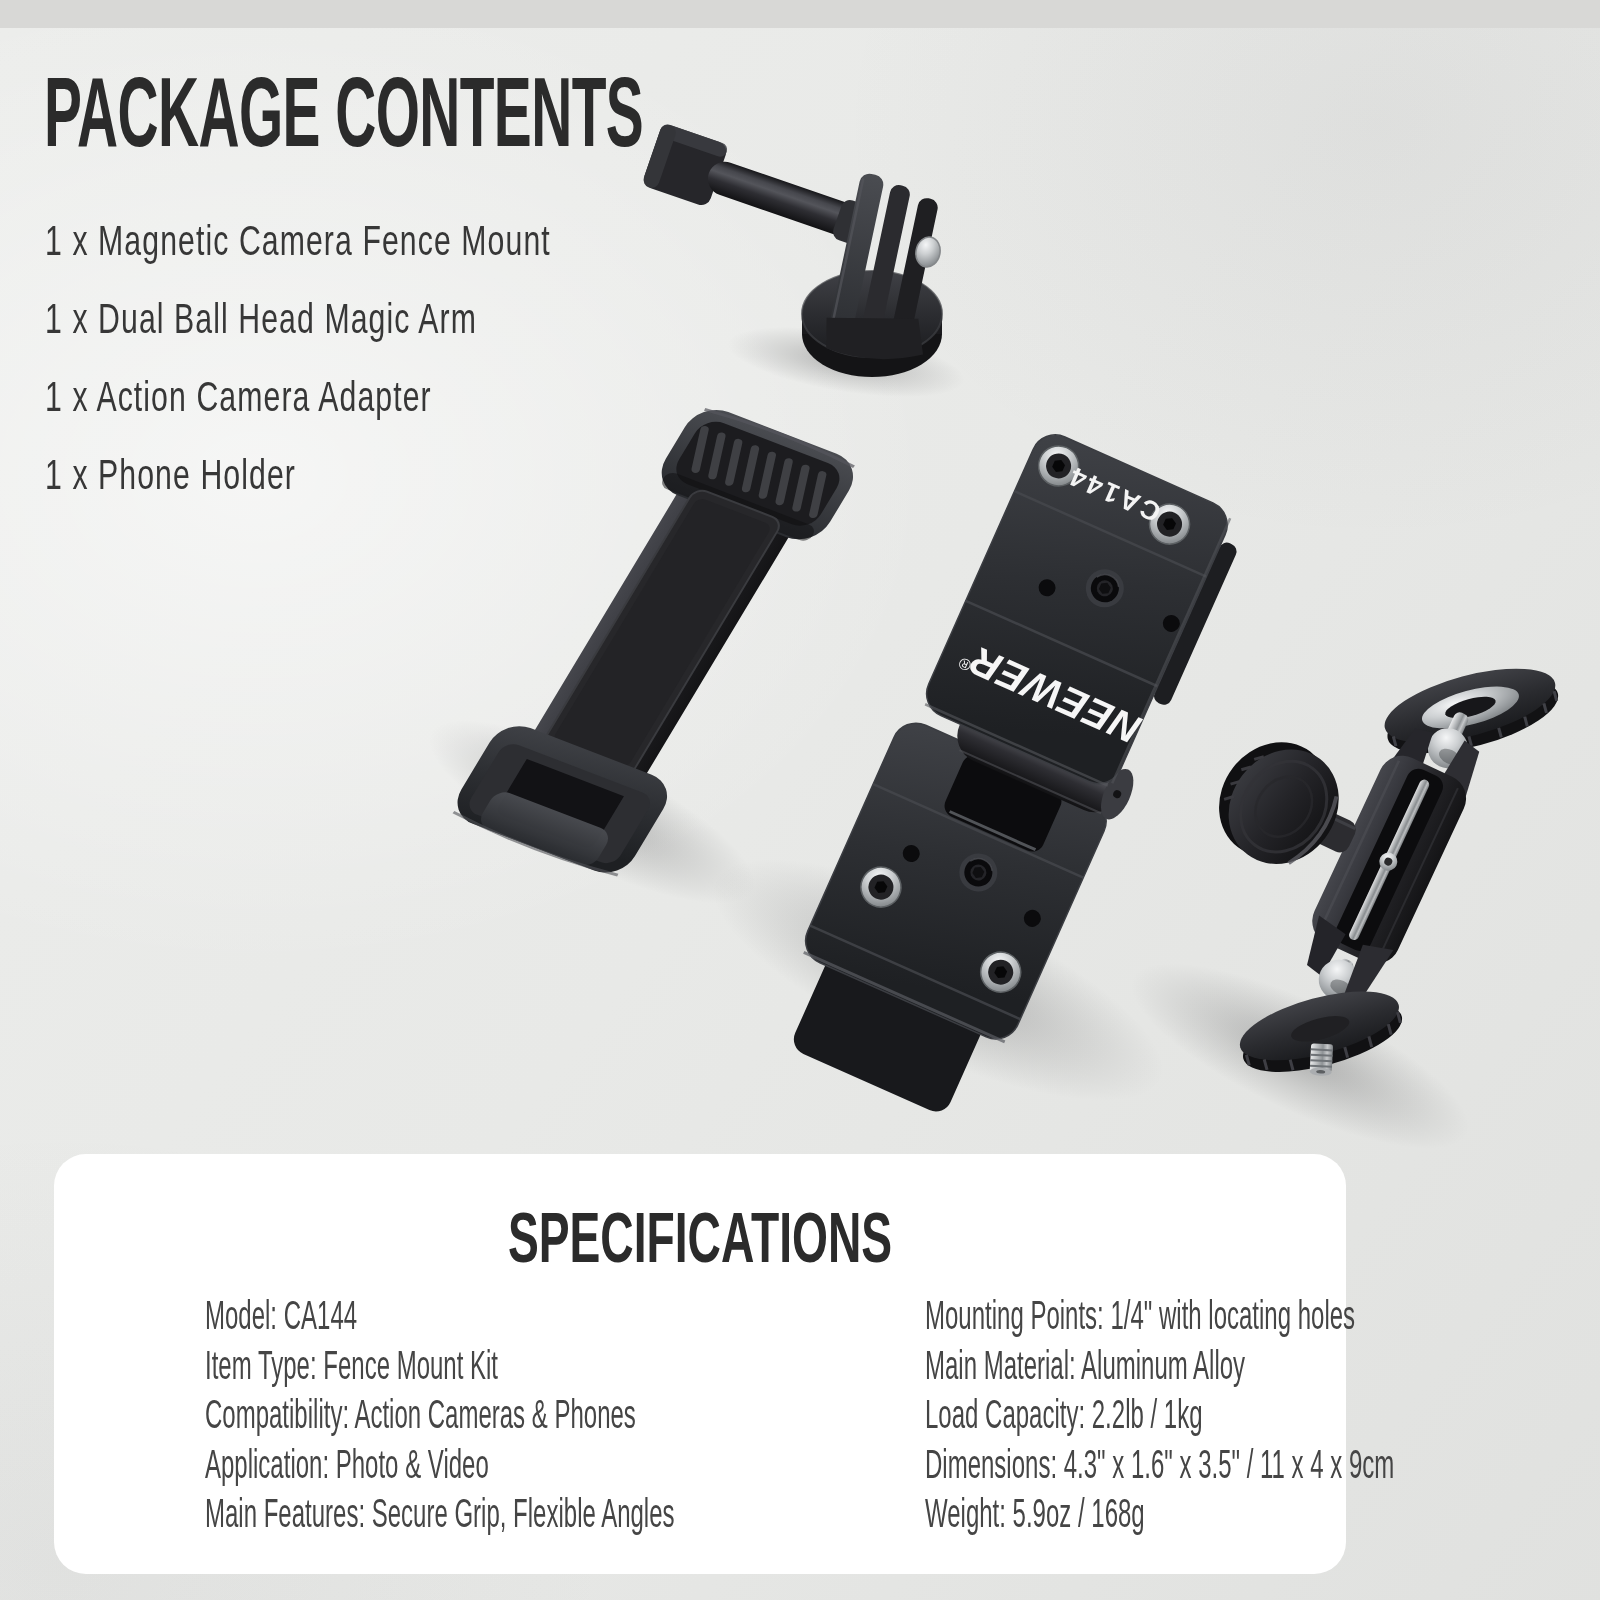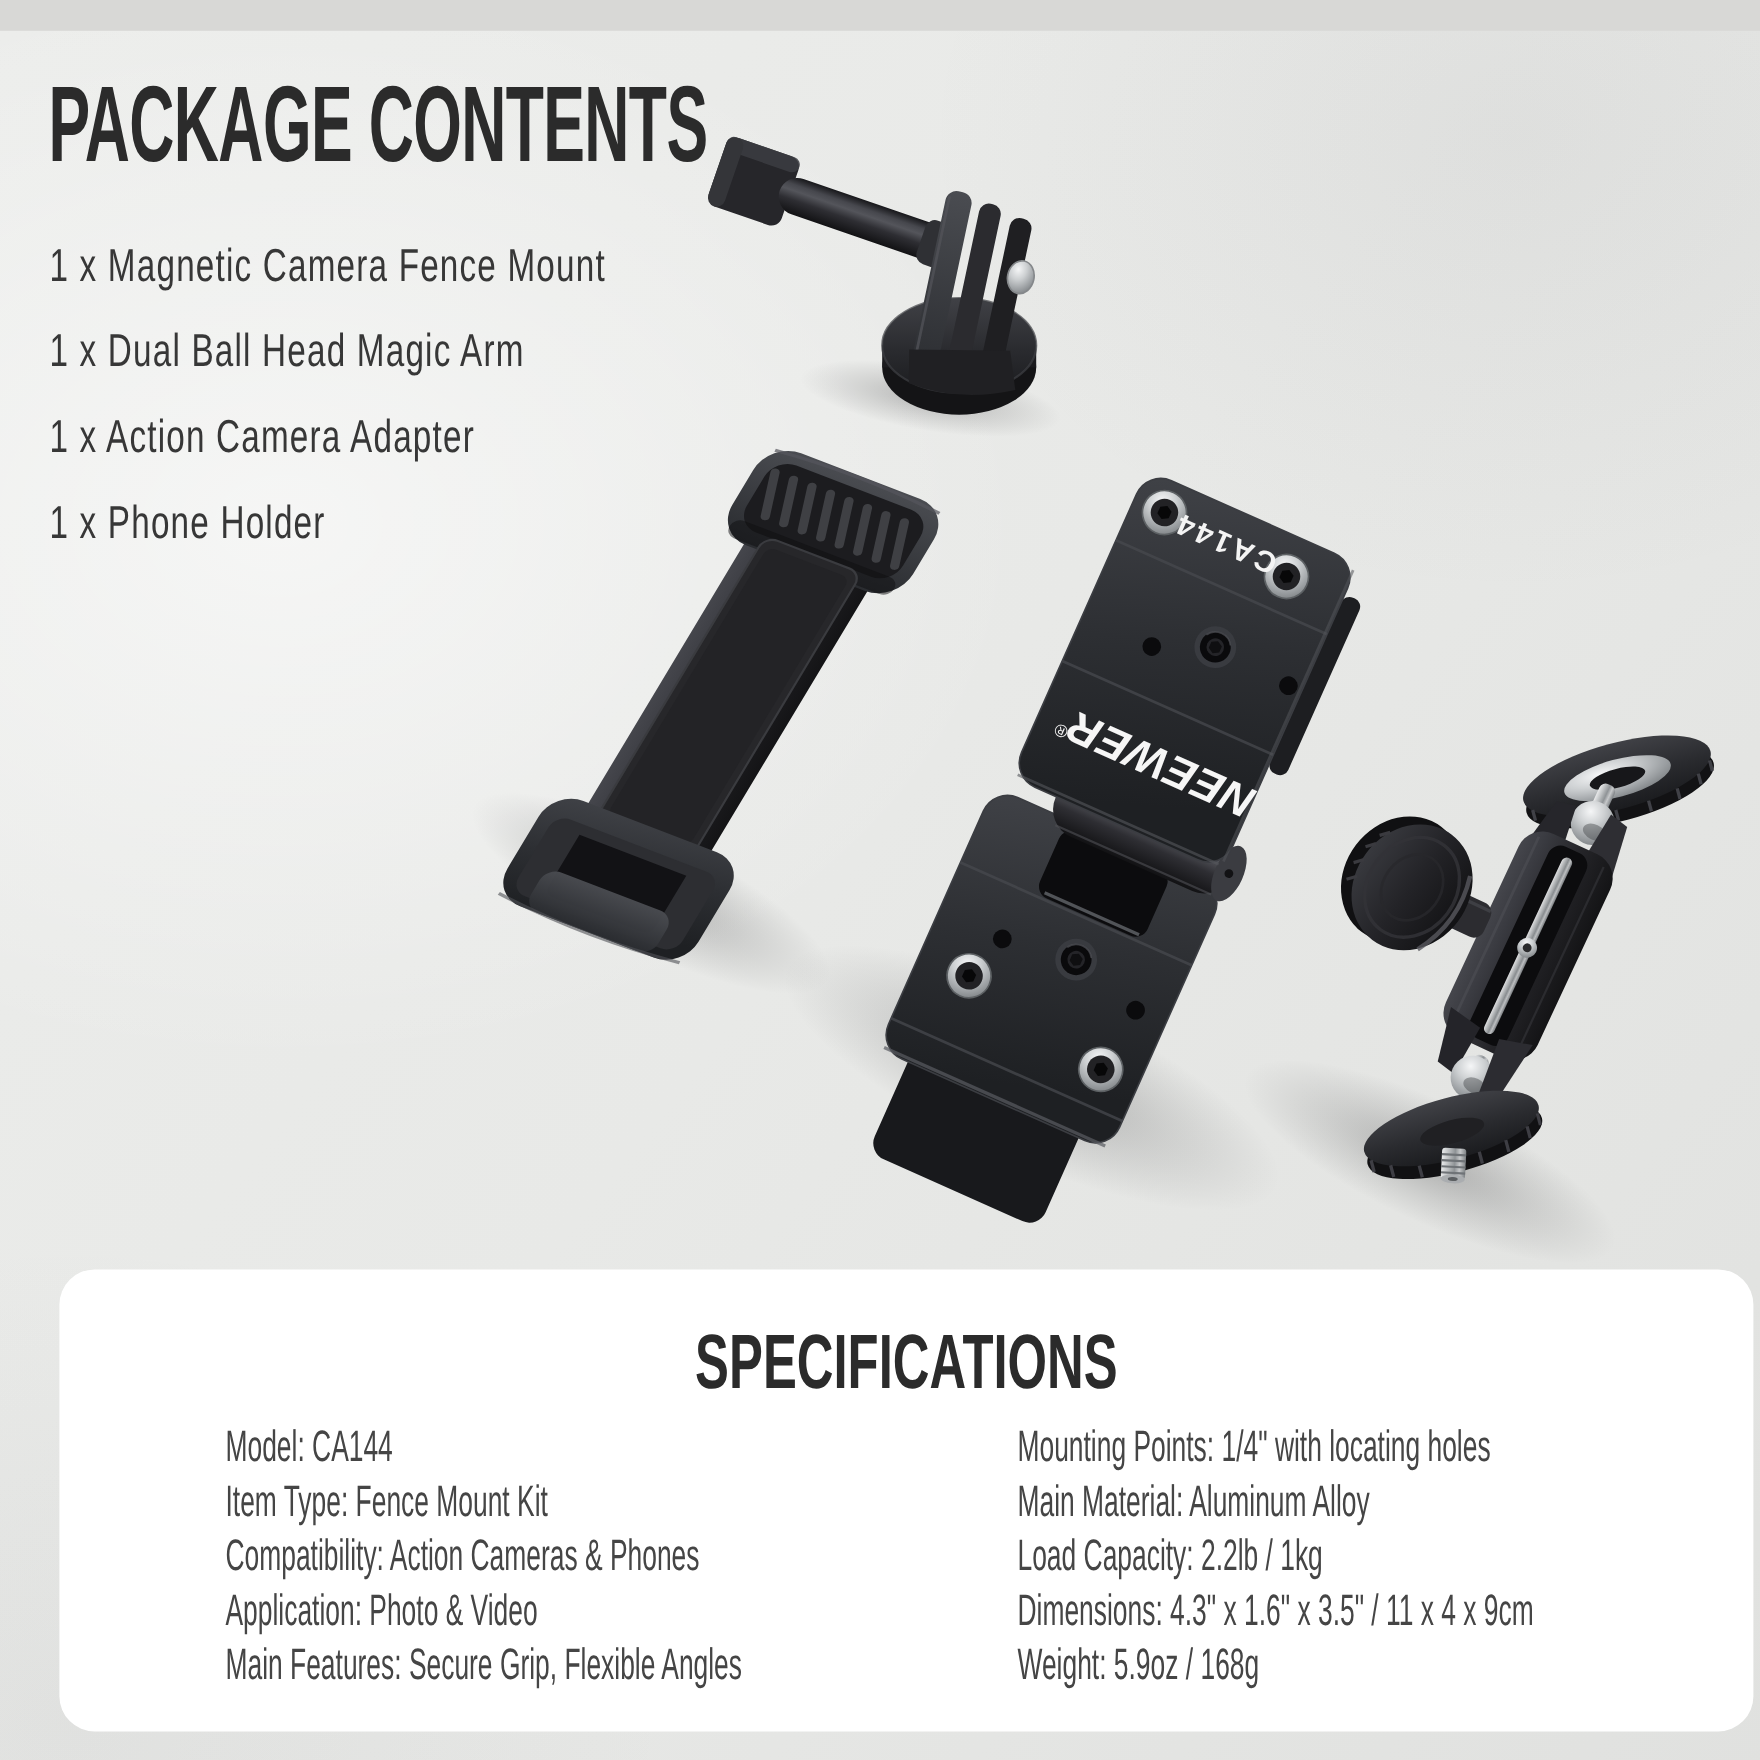--- a/index.html
+++ b/index.html
@@ -22,21 +22,21 @@
   .pkg-list{
     position:absolute;left:45px;top:174px;margin:0;padding:0;list-style:none;
     transform:scaleX(0.72);transform-origin:left top;
   }
   .pkg-list li{
     font-size:42px;line-height:78px;font-weight:400;color:#373737;
     letter-spacing:1.5px;white-space:nowrap;
   }
   .scene{position:absolute;left:0;top:0;}
   .spec-panel{
-    position:absolute;left:54px;top:1126px;width:1540px;height:420px;
+    position:absolute;left:54px;top:1126px;width:1292px;height:420px;
     background:#ffffff;border-radius:32px;
   }
   .spec-title{
     position:absolute;left:0;top:49px;width:100%;margin:0;text-align:center;
     font-size:70px;line-height:70px;font-weight:700;color:#2b2b2b;
     white-space:nowrap;transform:scaleX(0.66);transform-origin:center top;
   }
   .spec-col{
     position:absolute;top:137px;margin:0;padding:0;list-style:none;
     transform:scaleX(0.60);transform-origin:left top;

